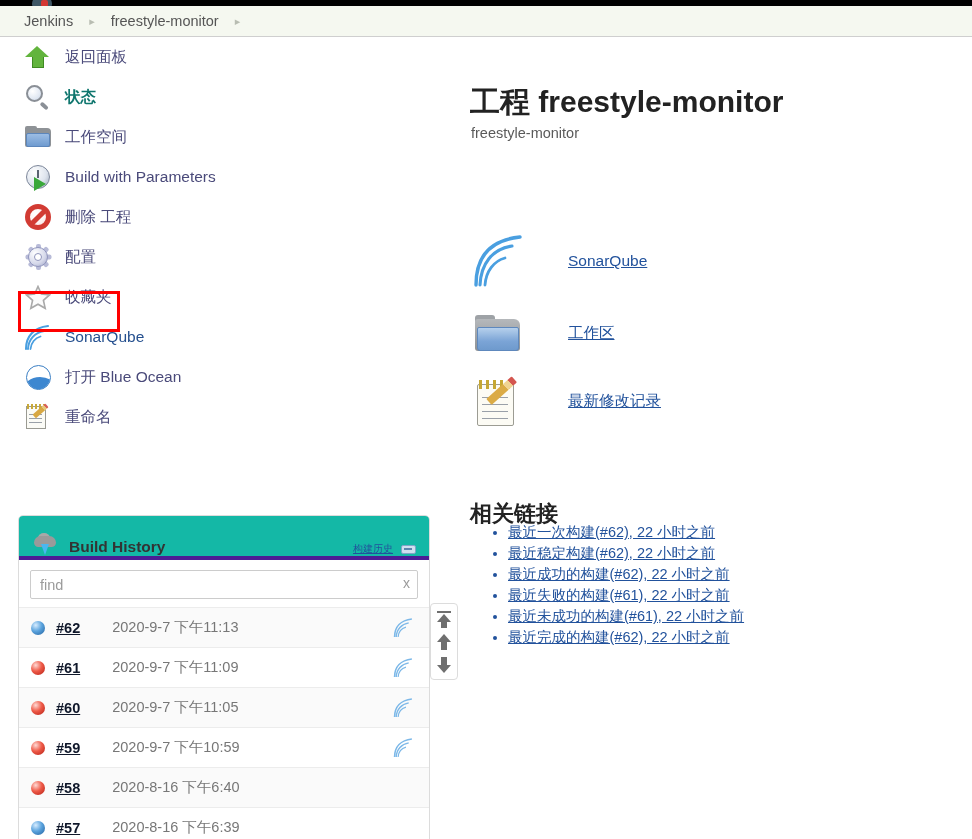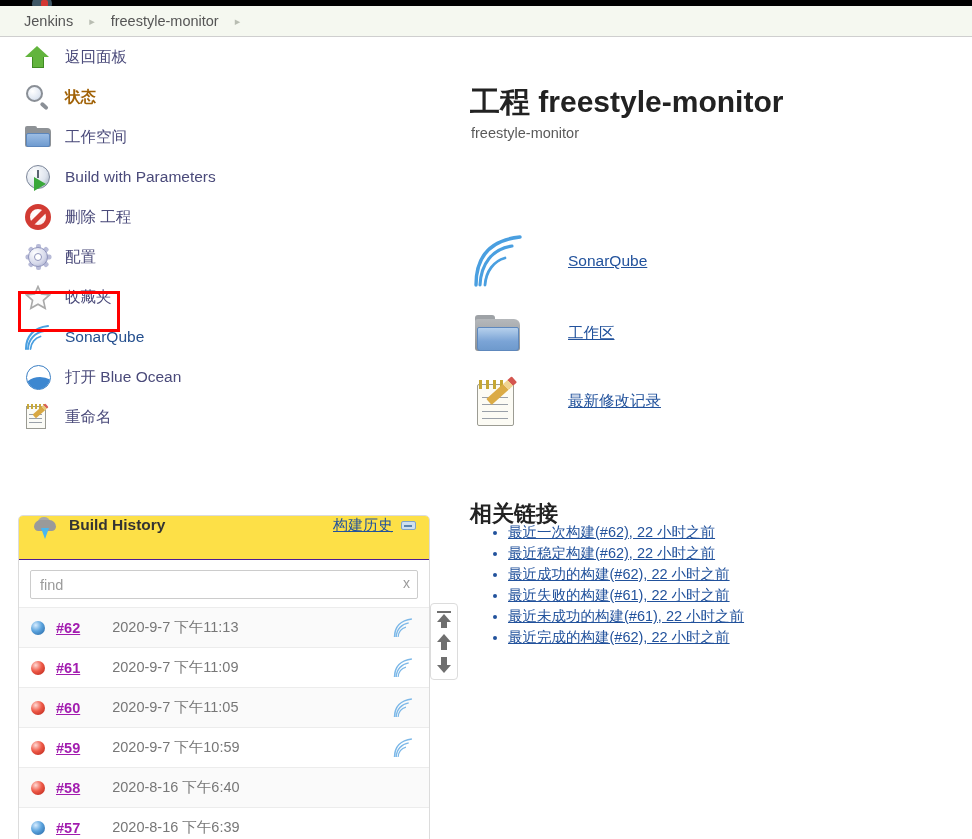--- a/index.html
+++ b/index.html
@@ -79,21 +79,21 @@
     padding-left: 22px;
     text-decoration: none;
   }
   .task .ticon { width: 32px; height: 32px; position: relative; flex: 0 0 32px; }
   .task .tlabel {
     margin-left: 11px;
     font-size: 15.5px;
     color: #4a4a7a;
     white-space: nowrap;
   }
-  .task .tlabel.bold { font-weight: bold; color: #a16207; }
+  .task .tlabel.bold { font-weight: bold; color: #0f766e; }
   .task .tlabel.blue { color: #25508f; }
 
   
   .ic-up-arrow::before {
     content: ""; position: absolute; left: 10px; top: 12px;
     width: 10px; height: 13px; background: #62b43d;
     border: 1px solid #3f8a22;
   }
   .ic-up-arrow::after {
     content: ""; position: absolute; left: 3px; top: 5px;
@@ -239,23 +239,23 @@
   #buildhistory {
     position: absolute; left: 18px; top: 478px;
     width: 412px;
     background: #ffffff;
     border: 1px solid #dcdcdc;
     border-radius: 5px;
     overflow: hidden;
   }
   #bh-head {
     height: 44px;
-    background: #fde047;
-    border-bottom: 1px solid #4c1d95;
-    display: flex; align-items: flex-start;
+    background: #14b8a6;
+    border-bottom: 4px solid #4c1d95;
+    display: flex; align-items: flex-end;
     padding: 0 13px 0 14px;
   }
   #bh-head .wicon { width: 26px; height: 24px; position: relative; flex: 0 0 26px; }
   #bh-head .wicon .cloud {
     position: absolute; left: 1px; top: 4px;
     width: 22px; height: 11px;
     background: #9a9a9a;
     border-radius: 9px 9px 6px 6px;
   }
   #bh-head .wicon .puff {
@@ -269,21 +269,21 @@
     border-right: 4px solid transparent;
     border-top: 11px solid #49b7f0;
   }
   #bh-title {
     margin-left: 10px;
     font-size: 15.5px; font-weight: bold; color: #333333;
     white-space: nowrap;
   }
   #bh-right { margin-left: auto; display: flex; align-items: center; }
   #bh-link {
-    font-size: 15px; color: #22529c;
+    font-size: 10px; color: #22529c;
     text-decoration: underline; white-space: nowrap;
   }
   #bh-collapse {
     margin-left: 8px;
     width: 15px; height: 9px;
     border: 1.5px solid #7fa4c8; border-radius: 2px;
     background: #cfe0ef;
     position: relative;
   }
   #bh-collapse::after {
@@ -321,21 +321,21 @@
     flex: 0 0 14px;
   }
   .ball.blue {
     background: radial-gradient(circle at 34% 30%, #d6ecff 0%, #5ba3dd 45%, #1f5f9e 100%);
   }
   .ball.red {
     background: radial-gradient(circle at 34% 30%, #ffd9d4 0%, #ee5a48 45%, #b41d12 100%);
   }
   .bh-num {
     margin-left: 11px;
-    font-size: 14.5px; font-weight: bold; color: #a21caf;
+    font-size: 14.5px; font-weight: bold; color: #0f172a;
     text-decoration: underline;
     white-space: nowrap;
   }
   .bh-date {
     margin-left: 32px;
     font-size: 14.5px; color: #777777;
     white-space: nowrap;
   }
   .bh-sonar {
     position: absolute; right: 14px; top: 9px;

